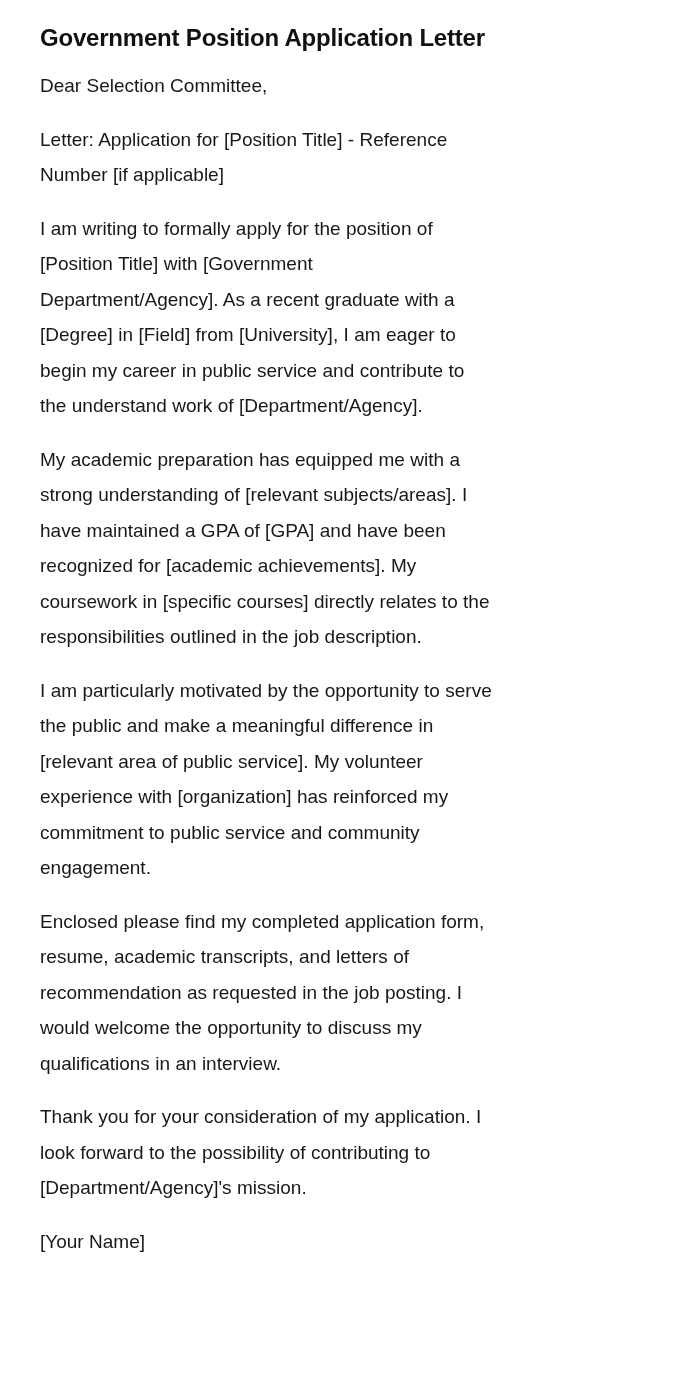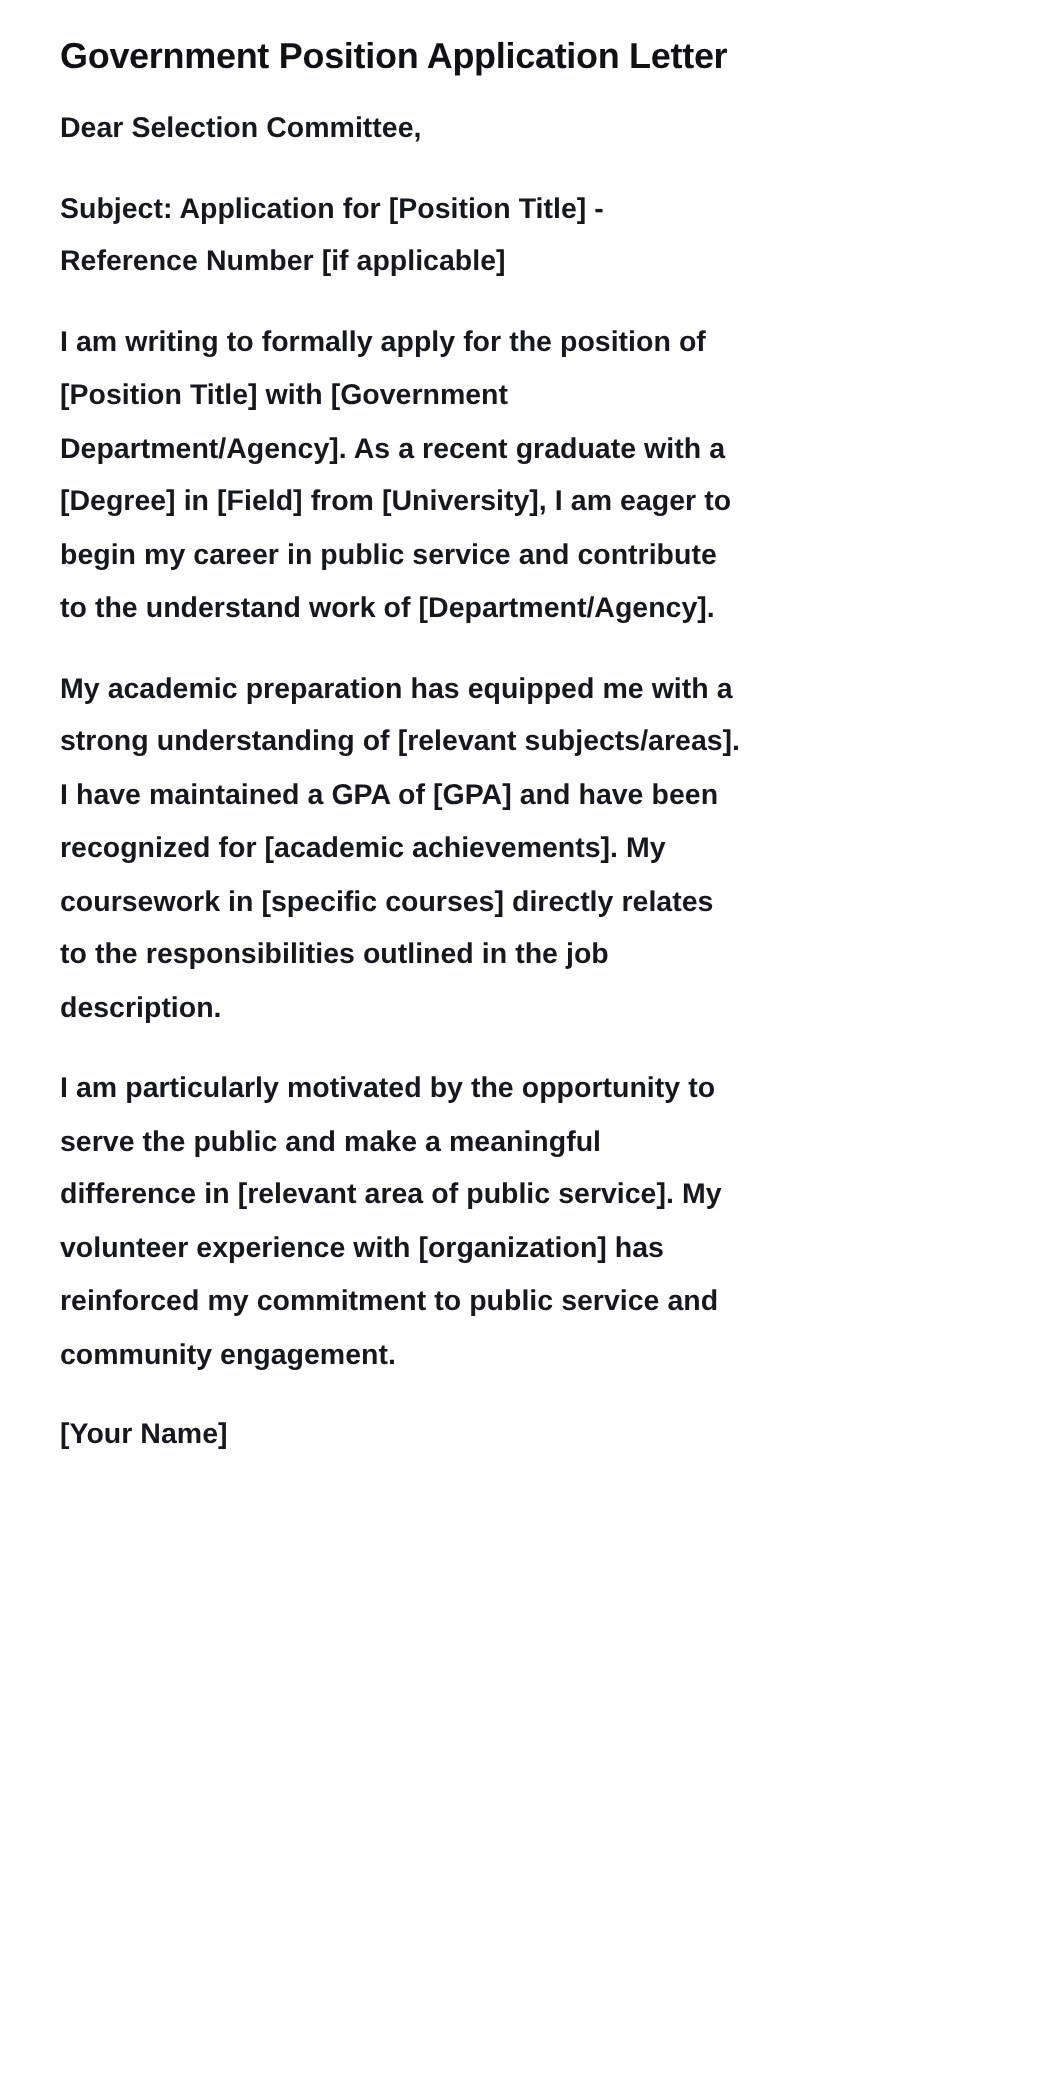--- a/index.html
+++ b/index.html
@@ -28,21 +28,21 @@
     letter-spacing: -0.2px;
     color: #101114;
     margin: 0 0 14px 0;
   }
   .letter-body {
     display: block;
   }
   .letter-para {
     font-size: 19px;
     line-height: 35.5px;
-    font-weight: 700;
+    font-weight: 400;
     color: #16181d;
     margin: 0 0 18px 0;
     max-width: 600px;
     text-align: left;
     word-spacing: 0.1px;
   }
   .letter-para:last-child {
     margin-bottom: 14px;
   }
   .letter-para.salutation,
@@ -56,28 +56,30 @@
 <body>
 
 <div class="letter">
 
   <h1 class="letter-title">Government Position Application Letter</h1>
 
   <div class="letter-body">
 
     <p class="letter-para salutation">Dear Selection Committee,</p>
 
-    <p class="letter-para subject">Subject: Application for [Position Title] - Reference Number [if applicable]</p>
+    <p class="letter-para subject">Letter: Application for [Position Title] - Reference Number [if applicable]</p>
 
     <p class="letter-para">I am writing to formally apply for the position of [Position Title] with [Government Department/Agency]. As a recent graduate with a [Degree] in [Field] from [University], I am eager to begin my career in public service and contribute to the understand work of [Department/Agency].</p>
 
     <p class="letter-para">My academic preparation has equipped me with a strong understanding of [relevant subjects/areas]. I have maintained a GPA of [GPA] and have been recognized for [academic achievements]. My coursework in [specific courses] directly relates to the responsibilities outlined in the job description.</p>
 
     <p class="letter-para">I am particularly motivated by the opportunity to serve the public and make a meaningful difference in [relevant area of public service]. My volunteer experience with [organization] has reinforced my commitment to public service and community engagement.</p>
 
 
+    <p class="letter-para">Enclosed please find my completed application form, resume, academic transcripts, and letters of recommendation as requested in the job posting. I would welcome the opportunity to discuss my qualifications in an interview.</p>
 
+    <p class="letter-para">Thank you for your consideration of my application. I look forward to the possibility of contributing to [Department/Agency]'s mission.</p>
 
 
     <p class="letter-para signature">[Your Name]</p>
 
   </div>
 </div>
 
 </body></html>

